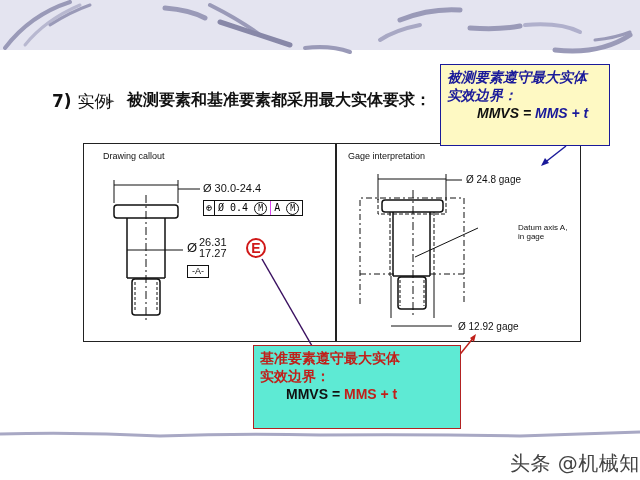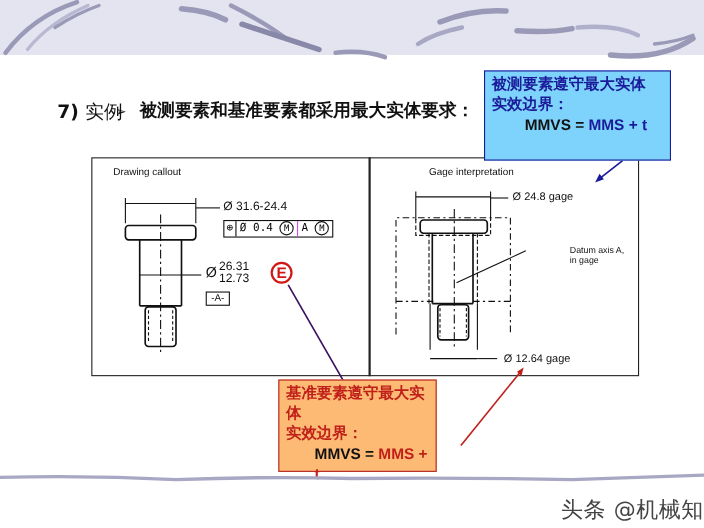--- a/index.html
+++ b/index.html
@@ -29,29 +29,29 @@
   .frame {
     position: absolute; left: 83px; top: 143px; width: 498px; height: 199px;
     border: 1.5px solid #222; box-sizing: border-box;
   }
   .frame-divider { position: absolute; left: 335px; top: 143px; width: 1.5px; height: 199px; background: #222; }
   .mono {
     position: absolute; font-family: Liberation Sans, sans-serif; color: #111;
   }
   .callout-blue {
     position: absolute; left: 440px; top: 64px; width: 170px; height: 82px;
-    background: #7dd3fc; border: 1.5px solid #1a1a9a; box-sizing: border-box;
-    color: #1a1a9a; font-weight: bold; padding: 3px 6px;
+    background: #fef9c3; border: 1.5px solid #1a1a9a; box-sizing: border-box;
+    color: #1a1a9a; font-weight: bold; padding: 3px 6px; font-style: italic;
   }
   .callout-blue .cn { font-size: 14px; line-height: 18px; font-family: "DejaVu Sans", sans-serif; }
   .callout-blue .eq { font-size: 14px; line-height: 18px; margin-left: 30px; }
   .callout-blue .eq .k { color: #111; }
   .callout-red {
-    position: absolute; left: 253px; top: 345px; width: 144px; height: 84px;
-    background: #fdba74; border: 1.5px solid #b22222; box-sizing: border-box;
+    position: absolute; left: 253px; top: 345px; width: 208px; height: 84px;
+    background: #5eead4; border: 1.5px solid #b22222; box-sizing: border-box;
     color: #c0201a; font-weight: bold; padding: 3px 6px;
   }
   .callout-red .cn { font-size: 14px; line-height: 18px; font-family: "DejaVu Sans", sans-serif; }
   .callout-red .eq { font-size: 14px; line-height: 18px; margin-left: 26px; }
   .callout-red .eq .k { color: #111; }
   .e-symbol {
     position: absolute; left: 246px; top: 238px; width: 20px; height: 20px;
     border: 2px solid #d01818; border-radius: 50%; box-sizing: border-box;
     color: #d01818; font-weight: bold; font-size: 14px; text-align: center; line-height: 16px;
   }
@@ -89,50 +89,50 @@
 </div>
 
 <div class="bullet-line">
   <span class="arrow">➢</span><span>被测要素和基准要素都采用最大实体要求：</span>
 </div>
 
 <div class="frame"></div>
 <div class="frame-divider"></div>
 
 <div class="mono" style="left:103px;top:151px;font-size:9px;">Drawing callout</div>
-<div class="mono" style="left:203px;top:182px;font-size:11px;">Ø 31.6-24.4</div>
+<div class="mono" style="left:203px;top:182px;font-size:11px;">Ø 30.0-24.4</div>
 
 <div style="position:absolute;left:203px;top:200px;height:14px;display:flex;border:1px solid #111;font-family:'DejaVu Sans Mono',monospace;font-size:10px;line-height:14px;">
   <span style="padding:0 2px;border-right:1px solid #111;">⊕</span>
   <span style="padding:0 3px;border-right:1px solid #d946ef;">
     <span>Ø 0.4</span>
     <span style="display:inline-block;width:11px;height:11px;border:1px solid #111;border-radius:50%;text-align:center;line-height:11px;font-size:8px;">M</span>
   </span>
   <span style="padding:0 3px;">
     <span>A</span>
     <span style="display:inline-block;width:11px;height:11px;border:1px solid #111;border-radius:50%;text-align:center;line-height:11px;font-size:8px;">M</span>
   </span>
 </div>
 
 <div class="mono" style="left:187px;top:240px;font-size:13px;">Ø</div>
 <div class="mono" style="left:199px;top:237px;font-size:11px;line-height:11px;">
   <div>26.31</div>
-  <div>12.73</div>
+  <div>17.27</div>
 </div>
 <div class="mono" style="left:187px;top:265px;font-size:9px;border:1px solid #111;padding:0 4px;line-height:11px;">-A-</div>
 
 <div class="e-symbol">E</div>
 
-<div class="mono" style="left:348px;top:151px;font-size:9px;margin-left:42px;">Gage interpretation</div>
+<div class="mono" style="left:348px;top:151px;font-size:9px;">Gage interpretation</div>
 <div class="mono" style="left:466px;top:174px;font-size:10px;">Ø 24.8 gage</div>
 <div class="mono" style="left:484px;top:223px;font-size:8px;line-height:9px;margin-left:34px;">
   <div>Datum axis A,</div>
   <div>in gage</div>
 </div>
-<div class="mono" style="left:458px;top:321px;font-size:10px;">Ø 12.64 gage</div>
+<div class="mono" style="left:458px;top:321px;font-size:10px;">Ø 12.92 gage</div>
 
 <svg class="overlay" width="640" height="480" viewBox="0 0 640 480">
   <g stroke="#111" fill="none" stroke-width="1">
 
     <line x1="114" y1="185" x2="178" y2="185"></line>
     <line x1="114" y1="180" x2="114" y2="203"></line>
     <line x1="178" y1="180" x2="178" y2="203"></line>
     <line x1="178" y1="189" x2="200" y2="189"></line>
 
     <rect x="114" y="205" width="64" height="13" rx="3" stroke-width="1.5"></rect>

